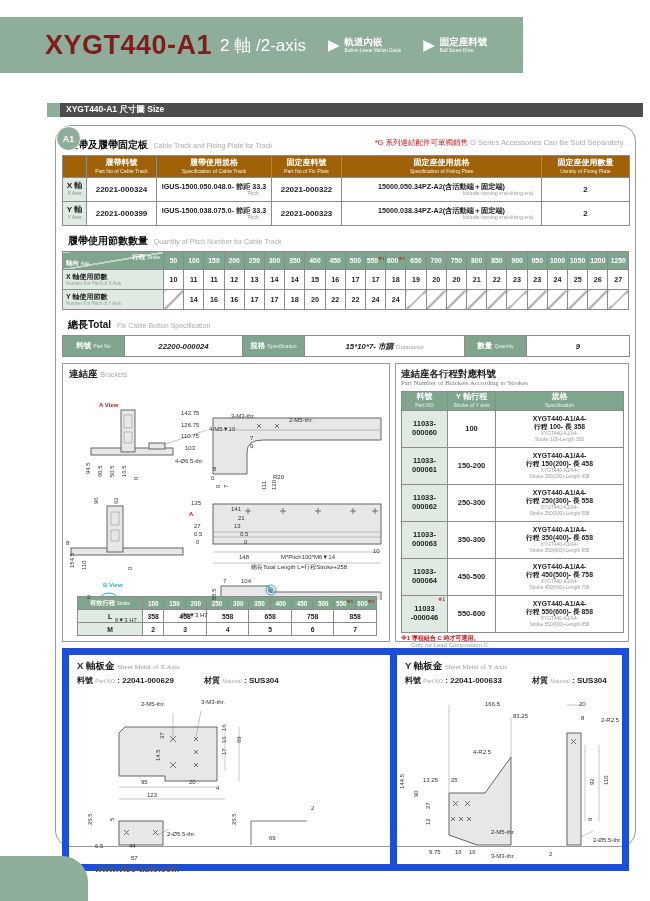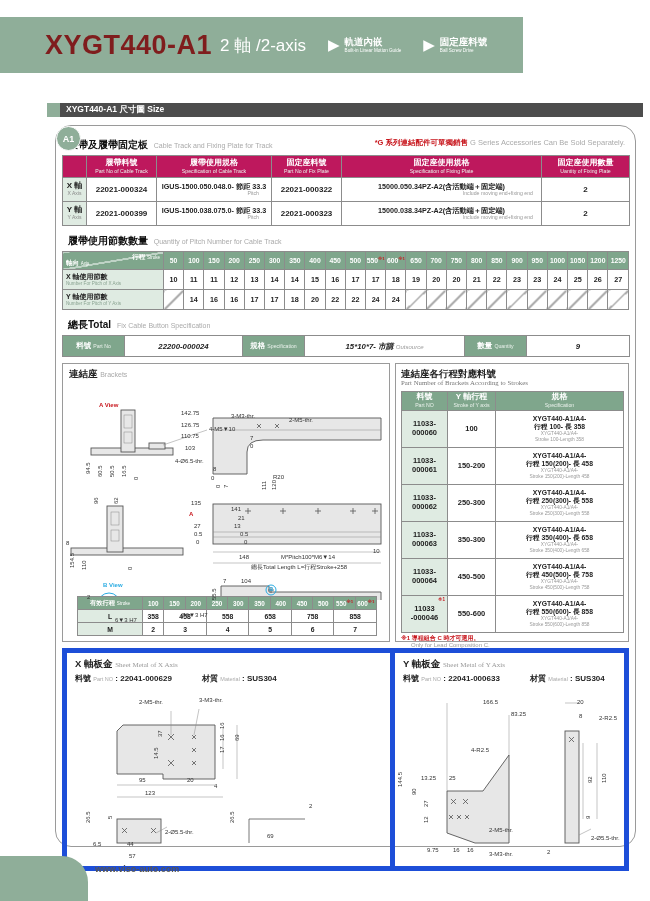--- a/index.html
+++ b/index.html
@@ -25,27 +25,27 @@
   
   .panel{position:absolute;left:55px;top:125px;width:581px;height:722px;border:1.5px solid #9a9a9a;
          border-radius:16px;background:#fff;padding:10px 6px 4px 6px;box-sizing:border-box;}
   .a1badge{position:absolute;left:56px;top:126px;width:23px;height:23px;border-radius:50%;
            background:#8fae99;border:1.5px solid #fff;color:#fff;font-size:9px;font-weight:bold;
            display:flex;align-items:center;justify-content:center;z-index:5;}
 
   .sec-title{font-size:10px;font-weight:bold;color:#111;margin:2px 0 3px 6px;}
   .sec-title .en{font-size:7px;color:#aaa;font-weight:normal;margin-left:3px;}
   .note-right{float:right;font-size:7.5px;margin-right:4px;font-weight:normal;}
-  .note-right .red{color:#c8161d;font-weight:bold;}
+  .note-right .red{color:#c8161d;font-weight:normal;}
   .note-right .gray{color:#aaa;}
 
   table{border-collapse:collapse;}
   .t1{width:567px;table-layout:fixed;}
   .t1 th,.t1 td{border:1px solid #8c8c8c;padding:0;}
-  .t1 thead th{background:#be185d;color:#fff;height:21px;}
+  .t1 thead th{background:#a16207;color:#fff;height:21px;}
   .hzh{display:block;font-size:8px;font-weight:bold;line-height:1.1;}
   .hen{display:block;font-size:5.2px;font-weight:normal;line-height:1.2;color:#eaf2ec;}
   .t1 td{height:23px;text-align:center;vertical-align:middle;}
   .axis-cell{background:#dfebe2;}
   .axzh{display:block;font-size:8px;font-weight:bold;line-height:1.1;}
   .axen{display:block;font-size:5px;color:#888;line-height:1.1;}
   .val{font-size:8px;font-weight:bold;}
   .spec-main{font-size:7.2px;font-weight:bold;line-height:1.1;}
   .spec-sub{font-size:5.2px;color:#999;line-height:1.1;}
 
@@ -105,21 +105,21 @@
   
   .t5{position:absolute;left:14px;bottom:5px;width:300px;table-layout:fixed;}
   .t5 th,.t5 td{border:1px solid #8c8c8c;padding:0;text-align:center;height:12px;}
   .t5 .shead{background:#7fa68c;color:#fff;font-size:6.3px;font-weight:bold;}
   .t5 .shead .sml{font-size:4.6px;font-weight:normal;}
   .t5 .slab{background:#dfebe2;font-size:6.8px;font-weight:bold;}
   .t5 td.sval{font-size:6.8px;font-weight:bold;}
 
   
   .sheetrow{display:flex;margin-top:6px;}
-  .sheet{border:5px solid #1d4ed8;position:relative;box-sizing:border-box;height:223px;}
+  .sheet{border:7px solid #1d4ed8;position:relative;box-sizing:border-box;height:223px;}
   .sheet-x{width:328px;border-right:none;}
   .sheet-y{width:239px;}
   .sheet .shead-line{margin:5px 0 0 8px;font-size:9.5px;font-weight:bold;}
   .sheet .shead-line .en{font-size:7px;color:#999;font-weight:normal;font-family:"Liberation Serif",serif;}
   .sheet .pline{margin:2px 0 0 8px;font-size:8px;font-weight:bold;}
   .sheet .pline .sml{font-size:5.5px;color:#aaa;font-weight:normal;}
   .sheet .pline .mat{margin-left:28px;}
   .sdraw{position:absolute;left:0;top:38px;right:0;bottom:0;}
   .sdraw svg{position:absolute;left:0;top:0;}
 

